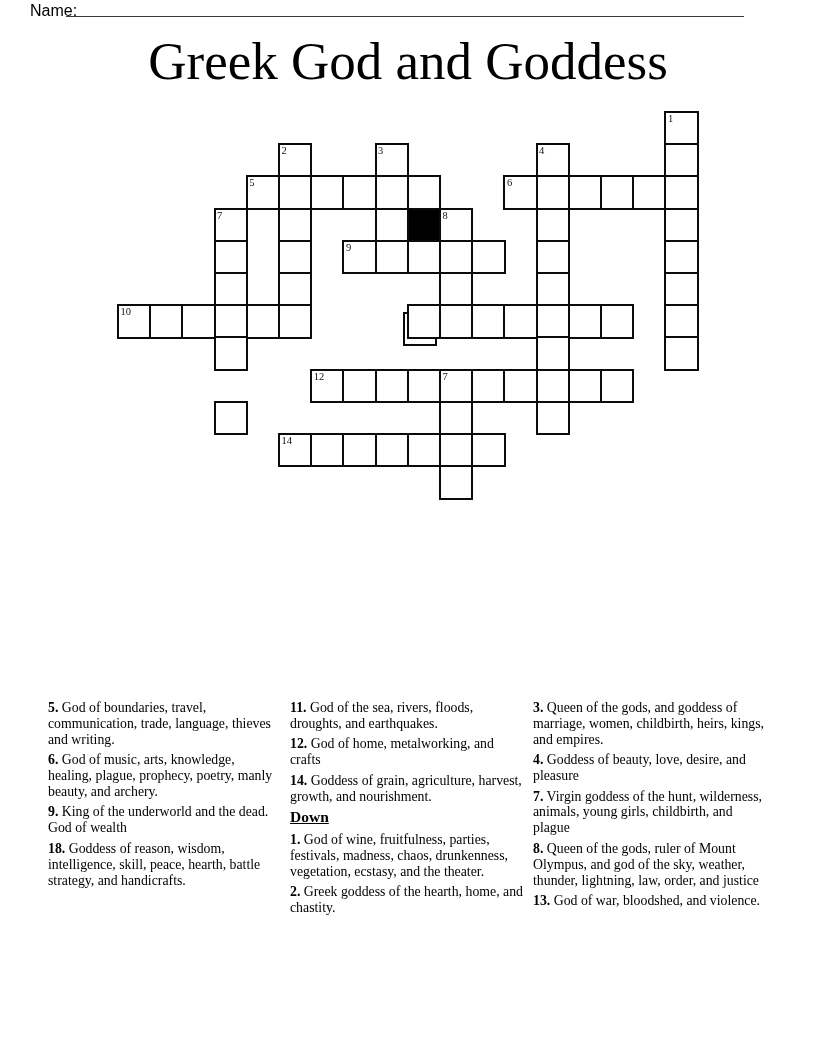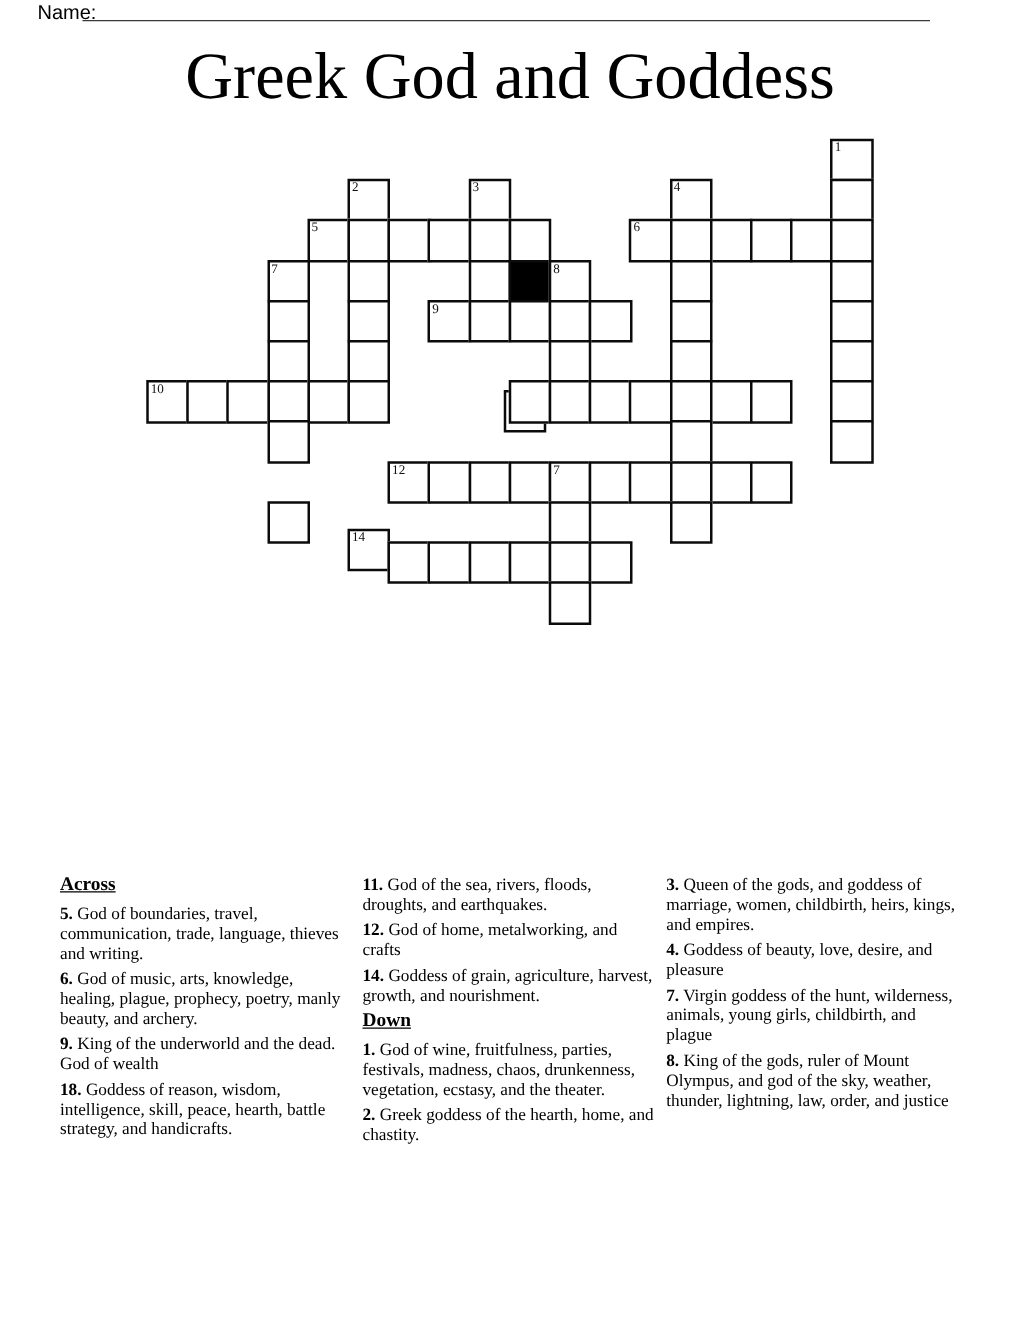--- a/index.html
+++ b/index.html
@@ -149,45 +149,45 @@
       <span class="num">7</span>
     </div>
     <div class="cell" style="left: 354.2px; top: 257.6px;"></div>
     <div class="cell" style="left: 386.4px; top: 257.6px;"></div>
     <div class="cell" style="left: 418.6px; top: 257.6px;"></div>
     <div class="cell" style="left: 450.8px; top: 257.6px;"></div>
     <div class="cell" style="left: 483px; top: 257.6px;"></div>
     <div class="cell" style="left: 96.6px; top: 289.8px;"></div>
     <div class="cell" style="left: 322px; top: 289.8px;"></div>
     <div class="cell" style="left: 418.6px; top: 289.8px;"></div>
-    <div class="cell" style="left: 161px; top: 312px;">
+    <div class="cell" style="left: 161px; top: 322px;">
       <span class="num">14</span>
     </div>
     <div class="cell" style="left: 193.2px; top: 322px;"></div>
     <div class="cell" style="left: 225.4px; top: 322px;"></div>
     <div class="cell" style="left: 257.6px; top: 322px;"></div>
     <div class="cell" style="left: 289.8px; top: 322px;"></div>
     <div class="cell" style="left: 322px; top: 322px;"></div>
     <div class="cell" style="left: 354.2px; top: 322px;"></div>
     <div class="cell" style="left: 322px; top: 354.2px;"></div>
   </div>
 
 <div class="clue-col" id="clue-col-0">
-    <p class="clue-head">Across</p>
     <p class="clue"><b>5.</b> <span> God of boundaries, travel, communication, trade, language, thieves and writing.</span></p>
     <p class="clue"><b>6.</b> <span> God of music, arts, knowledge, healing, plague, prophecy, poetry, manly beauty, and archery.</span></p>
     <p class="clue"><b>9.</b> <span> King of the underworld and the dead. God of wealth</span></p>
     <p class="clue"><b>18.</b> <span> Goddess of reason, wisdom, intelligence, skill, peace, hearth, battle strategy, and handicrafts.</span></p>
   </div>
 <div class="clue-col" id="clue-col-1">
     <p class="clue"><b>11.</b> <span> God of the sea, rivers, floods, droughts, and earthquakes.</span></p>
     <p class="clue"><b>12.</b> <span> God of home, metalworking, and crafts</span></p>
     <p class="clue"><b>14.</b> <span> Goddess of grain, agriculture, harvest, growth, and nourishment.</span></p>
     <p class="clue-head">Down</p>
     <p class="clue"><b>1.</b> <span> God of wine, fruitfulness, parties, festivals, madness, chaos, drunkenness, vegetation, ecstasy, and the theater.</span></p>
     <p class="clue"><b>2.</b> <span> Greek goddess of the hearth, home, and chastity.</span></p>
   </div>
 <div class="clue-col" id="clue-col-2">
     <p class="clue"><b>3.</b> <span> Queen of the gods, and goddess of marriage, women, childbirth, heirs, kings, and empires.</span></p>
     <p class="clue"><b>4.</b> <span> Goddess of beauty, love, desire, and pleasure</span></p>
     <p class="clue"><b>7.</b> <span> Virgin goddess of the hunt, wilderness, animals, young girls, childbirth, and plague</span></p>
-    <p class="clue"><b>8.</b> <span> King of the gods, ruler of Mount Olympus, and god of the sky, weather, thunder, lightning, law, order, and justice</span></p>
+    <p class="clue"><b>8.</b> <span> Queen of the gods, ruler of Mount Olympus, and god of the sky, weather, thunder, lightning, law, order, and justice</span></p>
+    <p class="clue"><b>13.</b> <span> God of war, bloodshed, and violence.</span></p>
   </div>
 
 </body></html>

